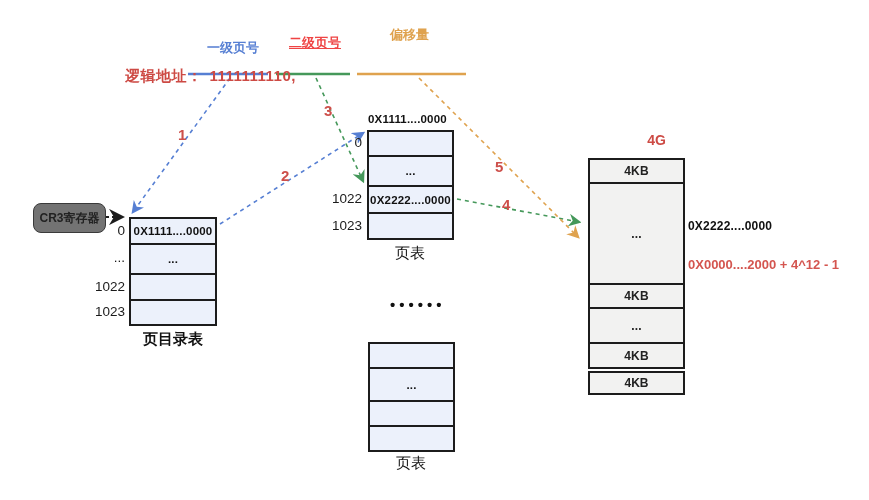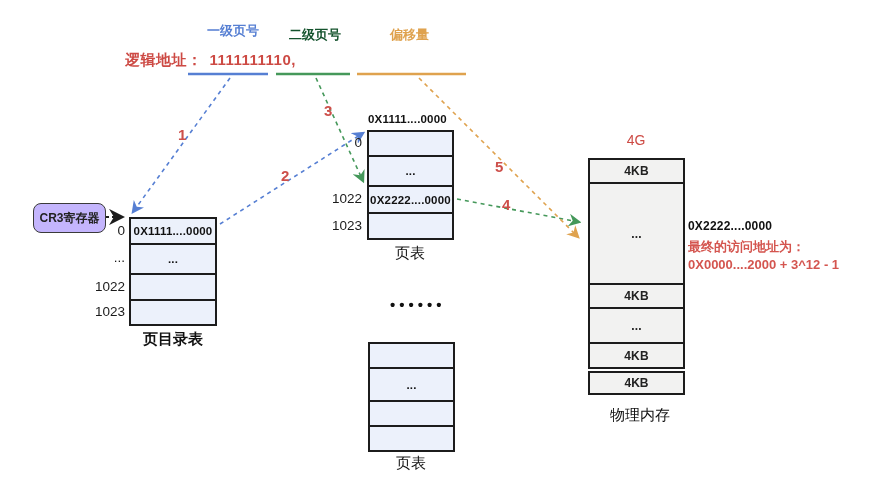--- a/index.html
+++ b/index.html
@@ -1,43 +1,43 @@
 <!DOCTYPE html>
 <html><head>
 <meta charset="utf-8">
 <style>
   html,body{margin:0;padding:0;background:#fff;}
   .canvas{position:relative;width:869px;height:500px;background:#ffffff;overflow:hidden;
           font-family:"Liberation Sans","DejaVu Sans",sans-serif;}
   svg.overlay{position:absolute;left:0;top:0;width:869px;height:500px;pointer-events:none;}
 
   .field-label{position:absolute;font-size:13px;font-weight:bold;text-align:center;width:60px;}
-  .laddr{position:absolute;left:125px;top:51px;display:flex;gap:7px;
+  .laddr{position:absolute;left:125px;top:67px;display:flex;gap:7px;
          color:#cd4a44;font-size:15px;font-weight:bold;letter-spacing:.5px;}
 
-  .cr3{position:absolute;left:33px;top:203px;width:71px;height:28px;background:#c4b5fd;
+  .cr3{position:absolute;left:33px;top:203px;width:71px;height:28px;background:#737373;
        border:1.6px solid #3a3a3a;border-radius:8px;display:flex;align-items:center;
        justify-content:center;font-size:12px;color:#222;font-weight:bold;}
 
   .tbl{position:absolute;box-sizing:border-box;border:2px solid #1c1c1c;background:#ecf1fb;
        display:flex;flex-direction:column;}
   .tbl .row{display:flex;align-items:center;justify-content:center;border-top:2px solid #1c1c1c;
             font-weight:bold;font-size:11.5px;color:#111;letter-spacing:.2px;}
   .tbl .row:first-child{border-top:none;}
   .mem{background:#f2f2f1;}
   .mem .row{font-size:12px;color:#222;}
   .membox{position:absolute;box-sizing:border-box;border:2px solid #1c1c1c;background:#f2f2f1;
           display:flex;align-items:center;justify-content:center;font-weight:bold;font-size:12px;color:#222;}
 
   .rlabel{position:absolute;text-align:right;font-size:13.5px;color:#1a1a1a;width:52px;height:16px;line-height:16px;}
   .caption{position:absolute;text-align:center;font-size:15px;color:#111;}
   .step{position:absolute;color:#cd4f4a;font-size:15px;font-weight:bold;}
   .addr-label{position:absolute;font-size:11.5px;font-weight:bold;color:#111;letter-spacing:.2px;}
   .dots{position:absolute;font-weight:bold;color:#111;font-size:15px;letter-spacing:4px;}
-  .mem-size{position:absolute;color:#cd4a44;font-size:14px;font-weight:normal;text-align:center;width:60px;}
+  .mem-size{position:absolute;color:#cd4a44;font-size:14px;font-weight:bold;text-align:right;width:60px;}
   .ann-bold{position:absolute;font-size:12px;font-weight:bold;color:#111;letter-spacing:.2px;}
   .ann-red{position:absolute;font-size:13px;font-weight:bold;color:#d4554f;}
 </style>
 </head>
 <body>
 
 <div class="canvas">
 
   <svg class="overlay" viewBox="0 0 869 500">
     <defs>
@@ -61,22 +61,22 @@
 
     <line x1="230" y1="78" x2="133" y2="212" stroke="#567fd3" stroke-width="1.6" stroke-dasharray="4 4" marker-end="url(#ah-blue)"></line>
     <line x1="220" y1="224" x2="363" y2="133" stroke="#567fd3" stroke-width="1.6" stroke-dasharray="4 4" marker-end="url(#ah-blue)"></line>
     <line x1="316" y1="78" x2="363" y2="181" stroke="#45985a" stroke-width="1.6" stroke-dasharray="4 4" marker-end="url(#ah-green)"></line>
     <line x1="457" y1="199" x2="579" y2="222" stroke="#45985a" stroke-width="1.6" stroke-dasharray="4 4" marker-end="url(#ah-green)"></line>
     <line x1="419" y1="78" x2="578" y2="237" stroke="#dfa24e" stroke-width="1.6" stroke-dasharray="4 4" marker-end="url(#ah-orange)"></line>
 
     <line x1="106" y1="217" x2="122" y2="217" stroke="#1c1c1c" stroke-width="1.8" stroke-dasharray="3 3" marker-end="url(#ah-black)"></line>
   </svg>
 
-  <div class="field-label" style="left:203px;top:22px;color:#567fd3;">一级页号</div>
-  <div class="field-label" style="left:285px;top:26px;color:#14532d;">二级页号</div>
+  <div class="field-label" style="left:203px;top:39px;color:#567fd3;">一级页号</div>
+  <div class="field-label" style="left:285px;top:34px;color:#ef4444;text-decoration:underline;">二级页号</div>
   <div class="field-label" style="left:369px;top:26px;color:#dfa24e;text-align:right;">偏移量</div>
 
   <div class="laddr">
     <span>逻辑地址：</span>
     <span>1111111110,</span>
   </div>
 
   <div class="cr3">
     <span>CR3寄存器</span>
   </div>
@@ -117,25 +117,23 @@
 
   <div class="mem-size" style="left:606px;top:132px;">4G</div>
   <div class="tbl mem" style="left:588px;top:158px;width:97px;">
     <div class="row" style="height:22px;">4KB</div>
     <div class="row" style="height:99px;">...</div>
     <div class="row" style="height:22px;">4KB</div>
     <div class="row" style="height:33px;">...</div>
     <div class="row" style="height:23px;">4KB</div>
   </div>
   <div class="membox" style="left:588px;top:371px;width:97px;height:24px;">4KB</div>
-  <div class="caption" style="left:590px;top:406px;width:100px;">物理内存</div>
 
   <div class="ann-bold" style="left:688px;top:219px;">0X2222....0000</div>
-  <div class="ann-red" style="left:688px;top:238px;">最终的访问地址为：</div>
-  <div class="ann-red" style="left:688px;top:257px;">0X0000....2000 + 3^12 - 1</div>
+  <div class="ann-red" style="left:688px;top:257px;">0X0000....2000 + 4^12 - 1</div>
 
   <div class="step" style="left:178px;top:126px;">1</div>
   <div class="step" style="left:281px;top:167px;">2</div>
   <div class="step" style="left:324px;top:102px;">3</div>
   <div class="step" style="left:502px;top:196px;">4</div>
   <div class="step" style="left:495px;top:158px;">5</div>
 
 </div>
 
 </body></html>

